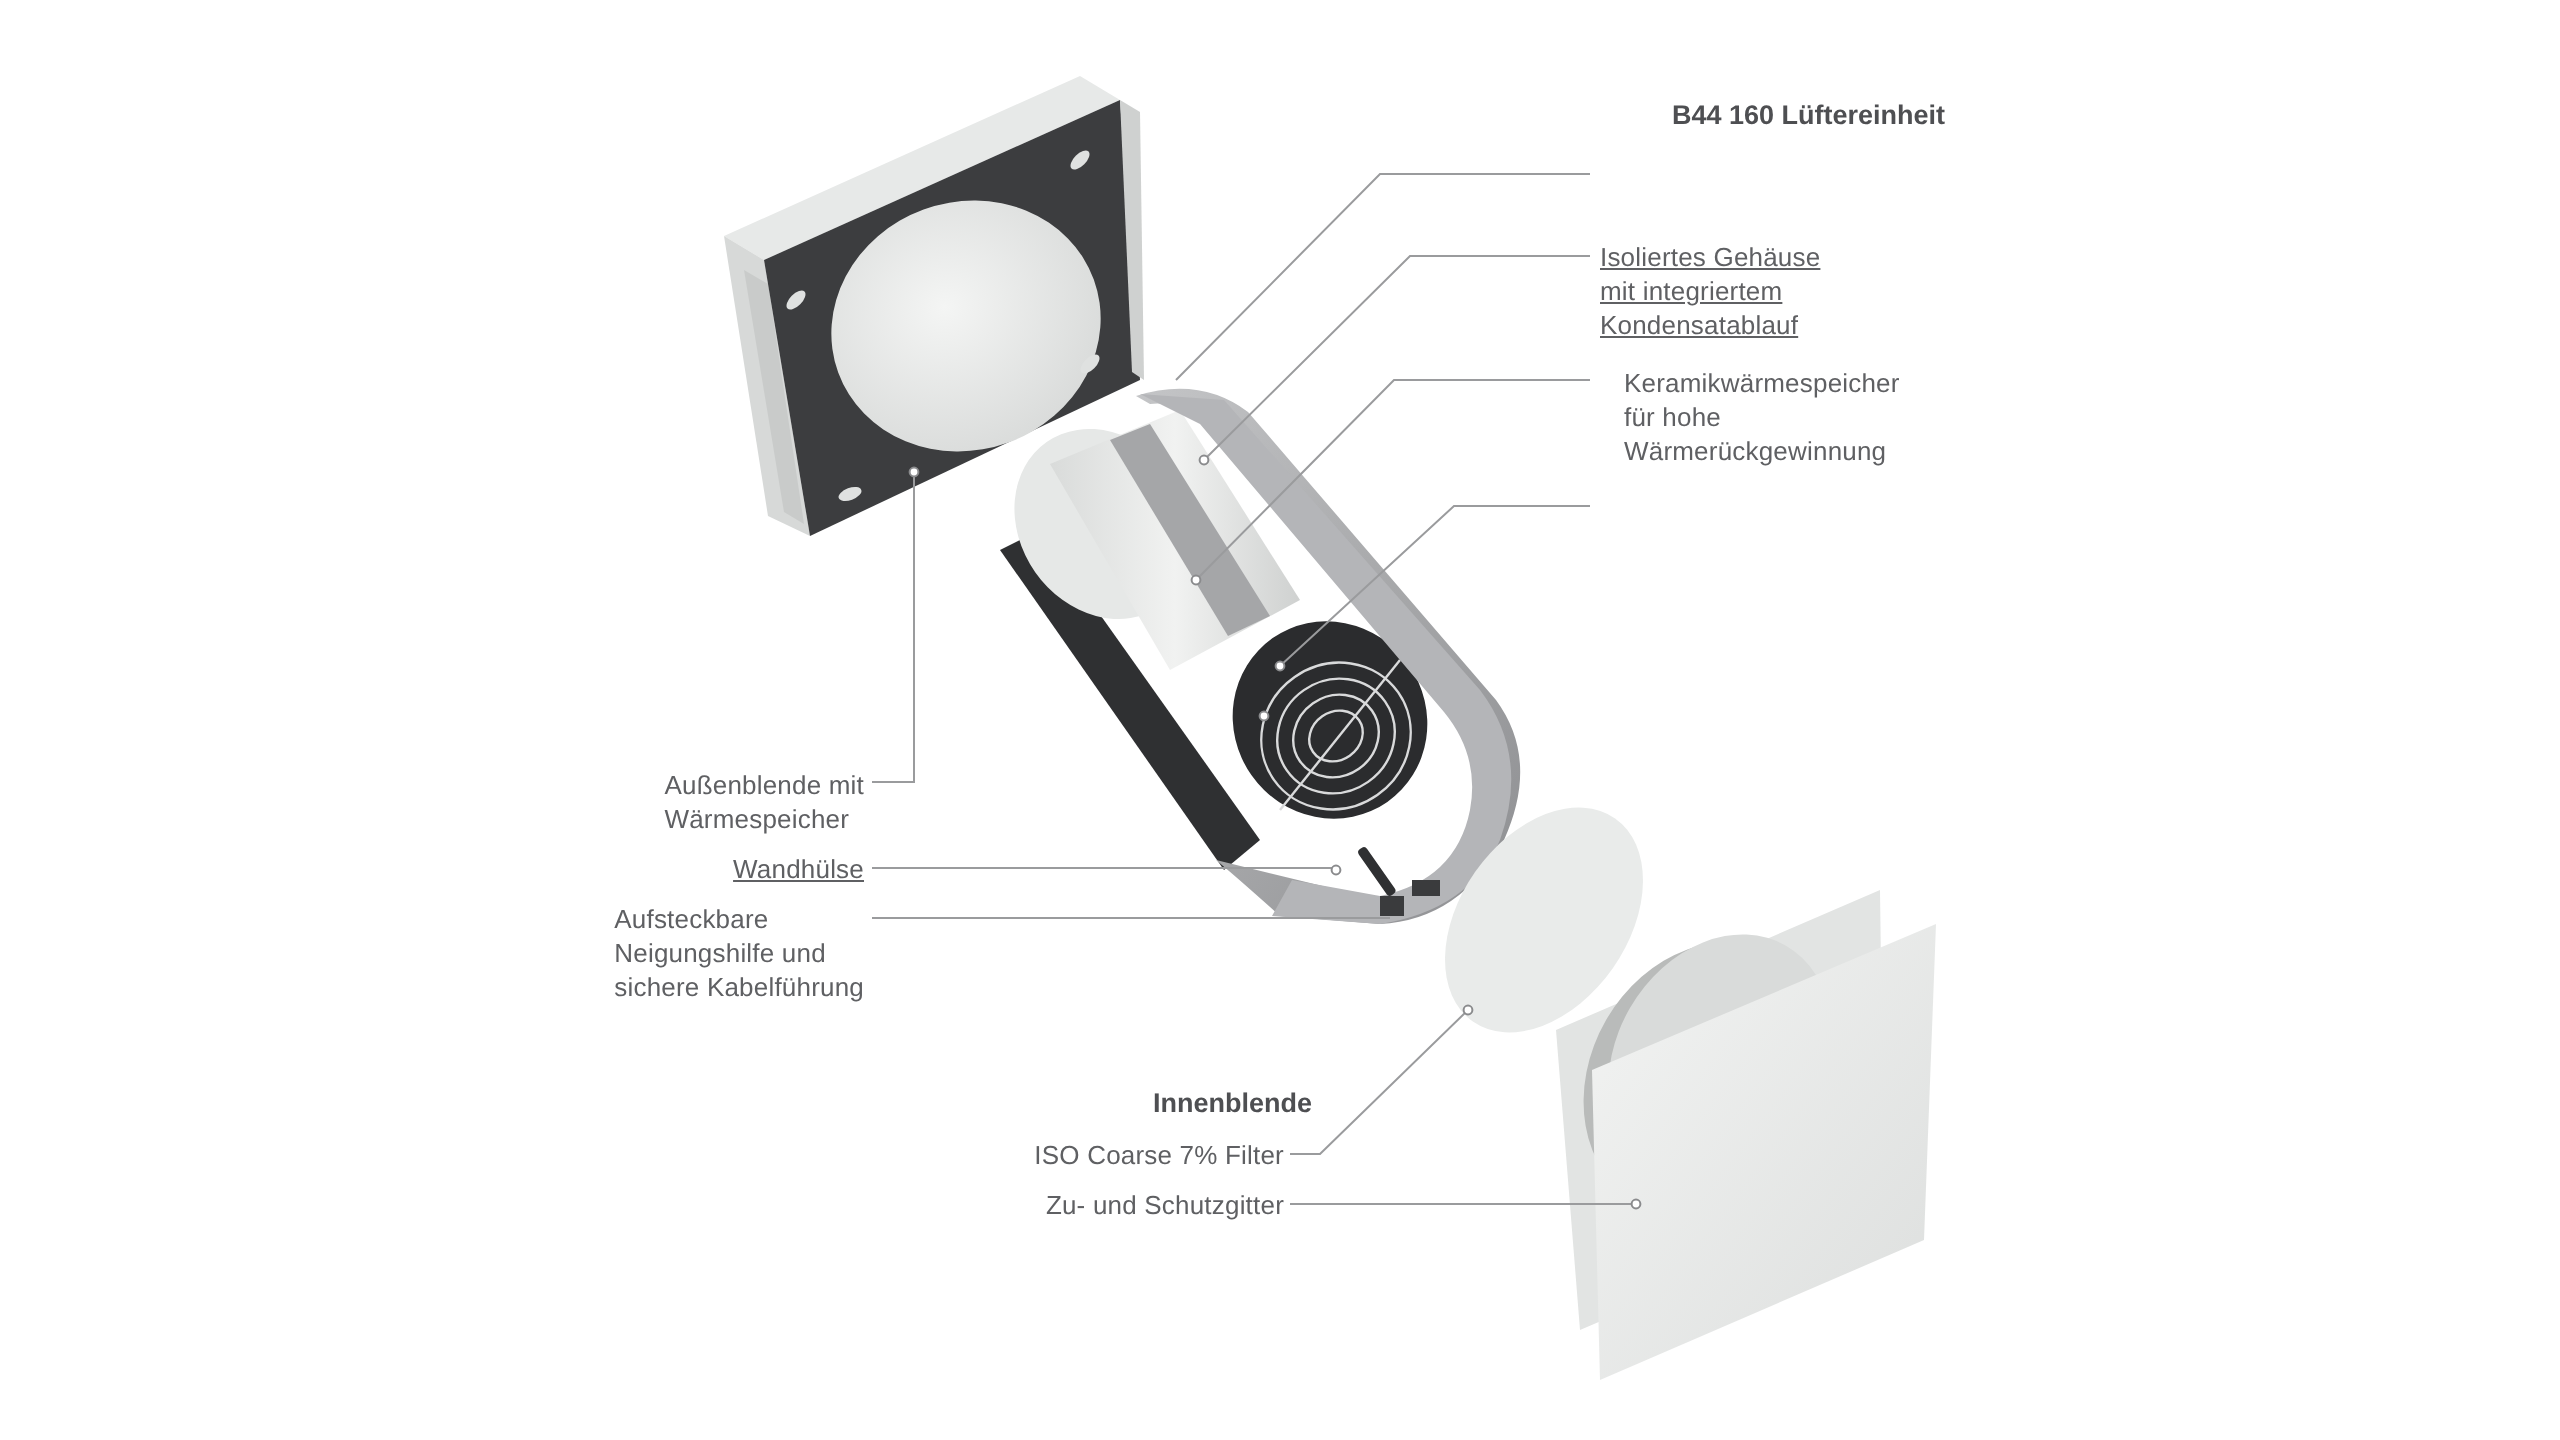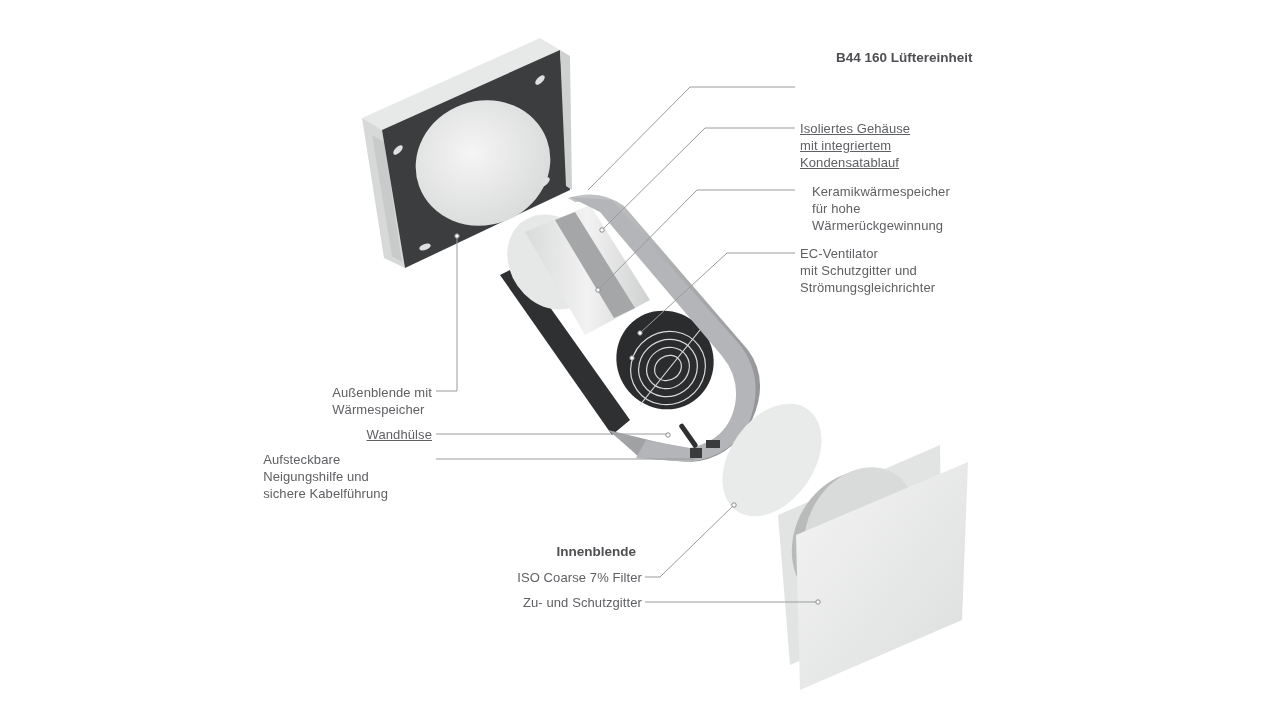--- a/index.html
+++ b/index.html
@@ -114,40 +114,35 @@
   <div class="lbl" style="left:800px;top:120px;text-decoration:underline;">
     <span class="t">Isoliertes Gehäuse</span>
     <span class="t">mit integriertem</span>
     <span class="t">Kondensatablauf</span>
   </div>
   <div class="lbl" style="left:800px;top:183px;margin-left:12px;">
     <span class="t">Keramikwärmespeicher</span>
     <span class="t">für hohe</span>
     <span class="t">Wärmerückgewinnung</span>
   </div>
-  <div class="lbl" style="left:800px;top:245px;">
-    <span class="t">EC-Ventilator</span>
-    <span class="t">mit Schutzgitter und</span>
-    <span class="t">Strömungsgleichrichter</span>
-  </div>
 
   <div class="lbl r" style="right:848px;top:384px;">
     <span class="t">Außenblende mit</span>
     <span class="t">Wärmespeicher</span>
   </div>
   <div class="lbl r" style="right:848px;top:426px;text-decoration:underline;">
     <span class="t">Wandhülse</span>
   </div>
-  <div class="lbl r" style="right:892px;top:451px;">
+  <div class="lbl r" style="right:848px;top:451px;">
     <span class="t">Aufsteckbare</span>
     <span class="t">Neigungshilfe und</span>
     <span class="t">sichere Kabelführung</span>
   </div>
 
-  <div class="title" style="right:644px;top:544px;text-align:center;">Innenblende</div>
+  <div class="title" style="right:624px;top:544px;text-align:center;">Innenblende</div>
   <div class="lbl r" style="right:638px;top:569px;">
     <span class="t">ISO Coarse 7% Filter</span>
   </div>
   <div class="lbl r" style="right:638px;top:594px;">
     <span class="t">Zu- und Schutzgitter</span>
   </div>
 
 </div>
 
 </body></html>

